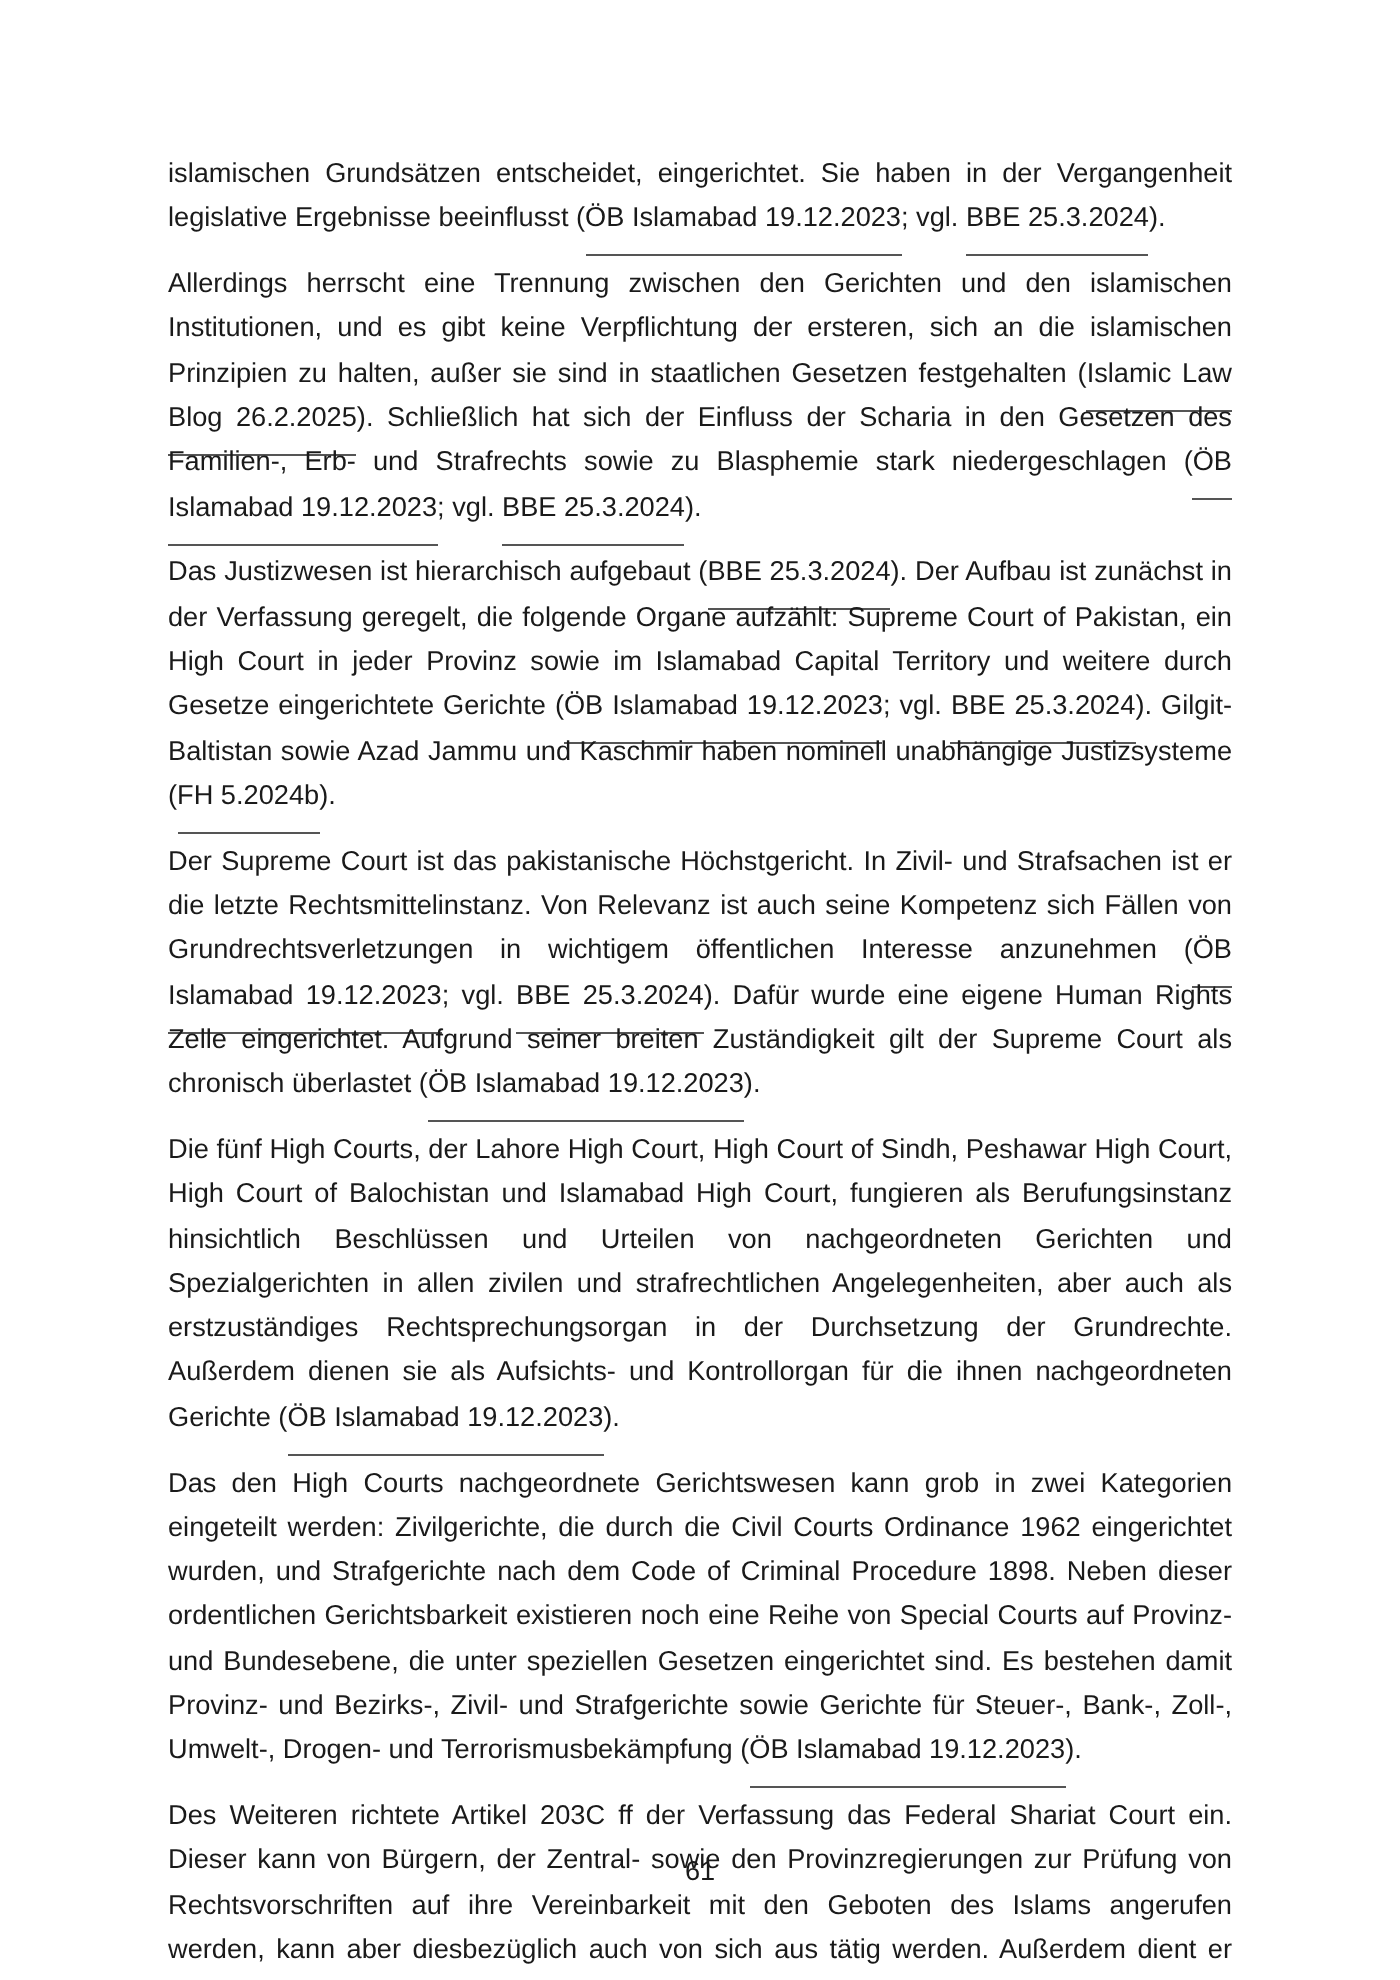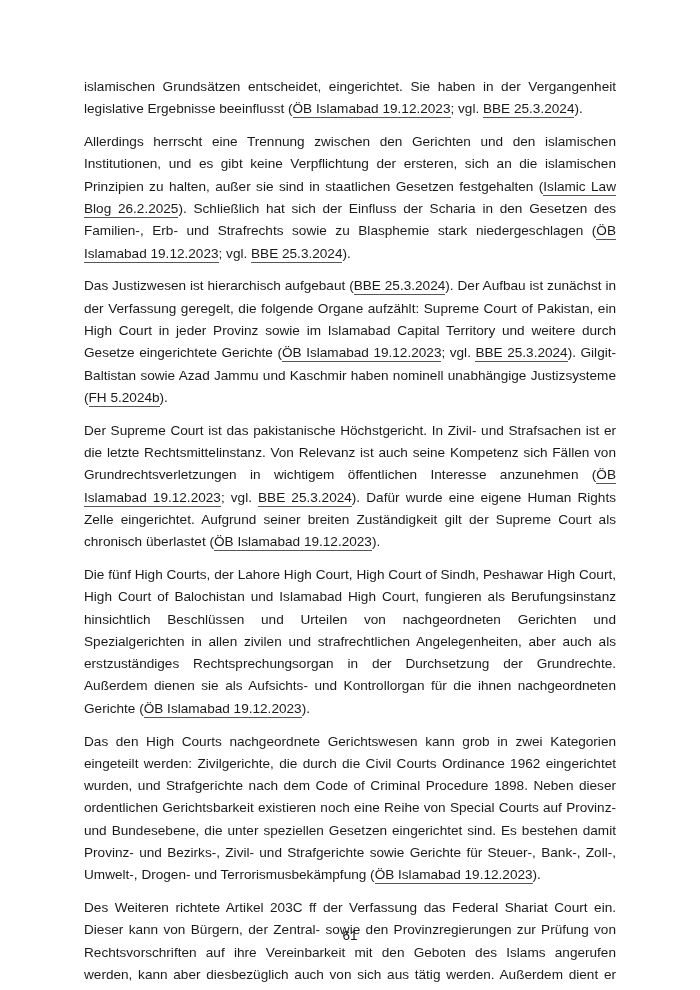--- a/index.html
+++ b/index.html
@@ -16,21 +16,21 @@
     }
     .page p {
       margin: 0 0 10.5px 0;
       text-align: justify;
       hyphens: manual;
     }
     .cite {
       color: #1a1a1a;
       text-decoration: none;
       border-bottom: 1px solid #555555;
-      padding-bottom: 1px;
+      padding-bottom: 11px;
     }
     .page-number {
       position: absolute;
       top: 928px;
       left: 0;
       width: 700px;
       text-align: center;
       font-family: "Liberation Sans", sans-serif;
       font-size: 13.6px;
       color: #1a1a1a;

